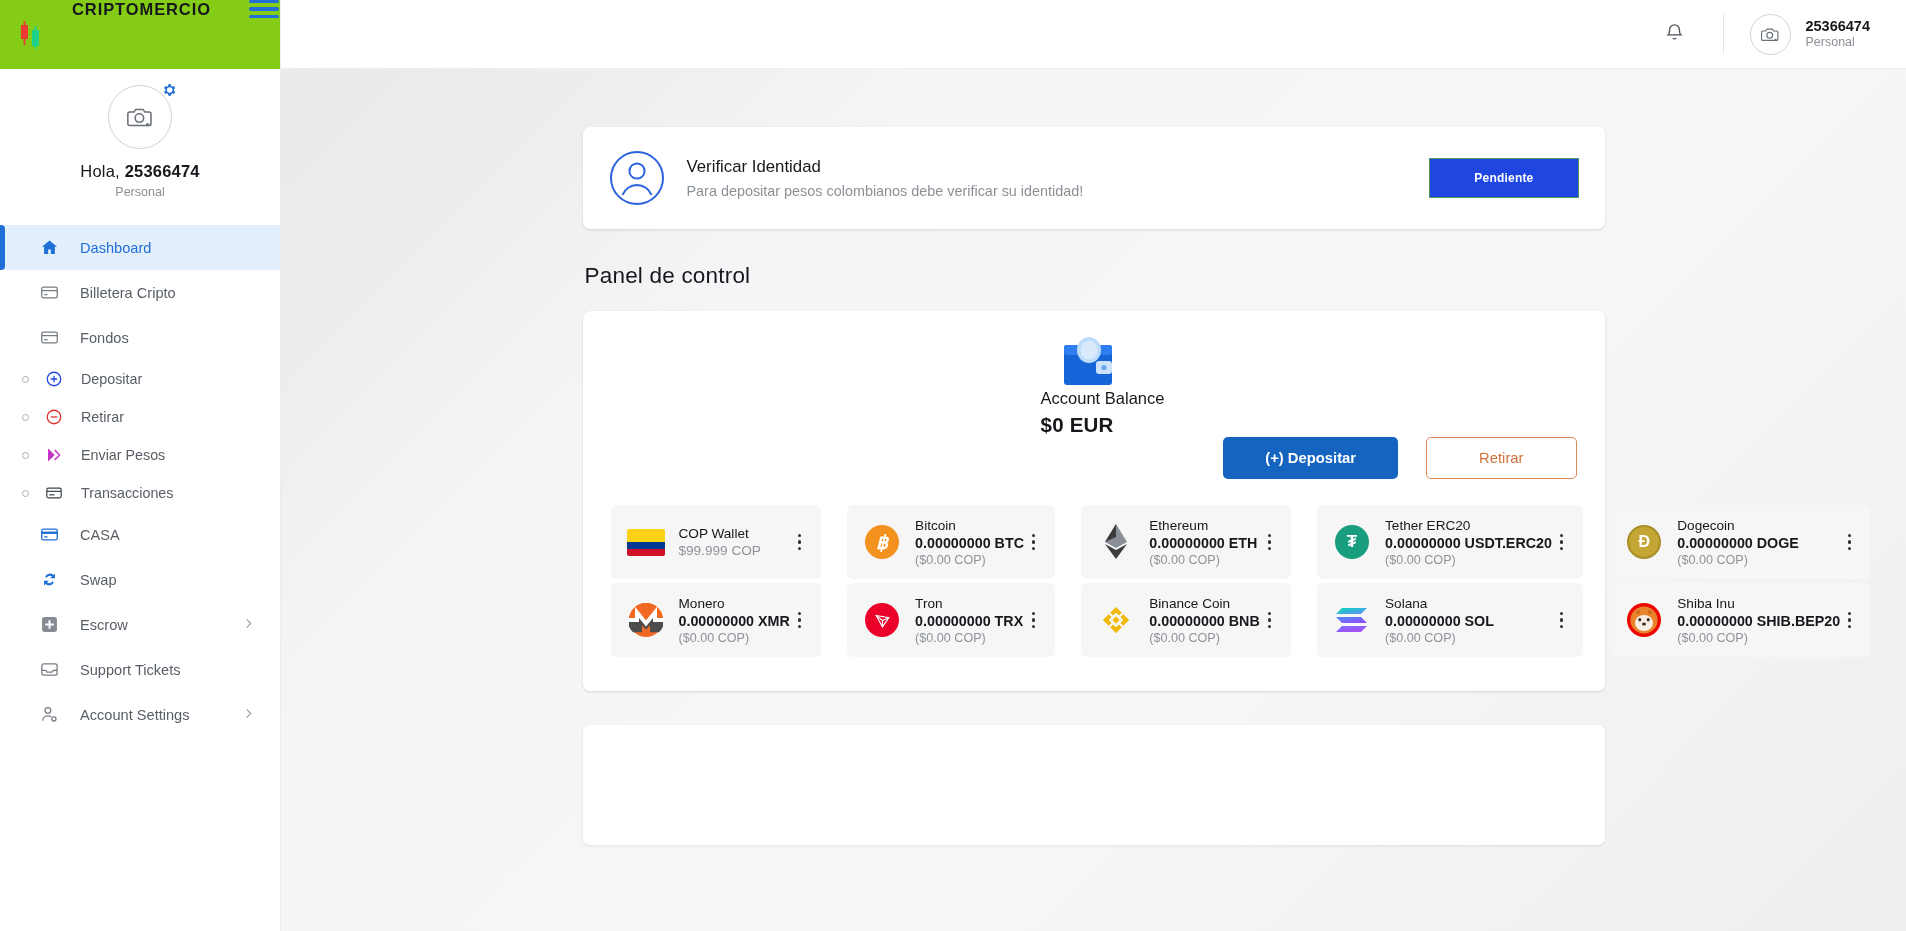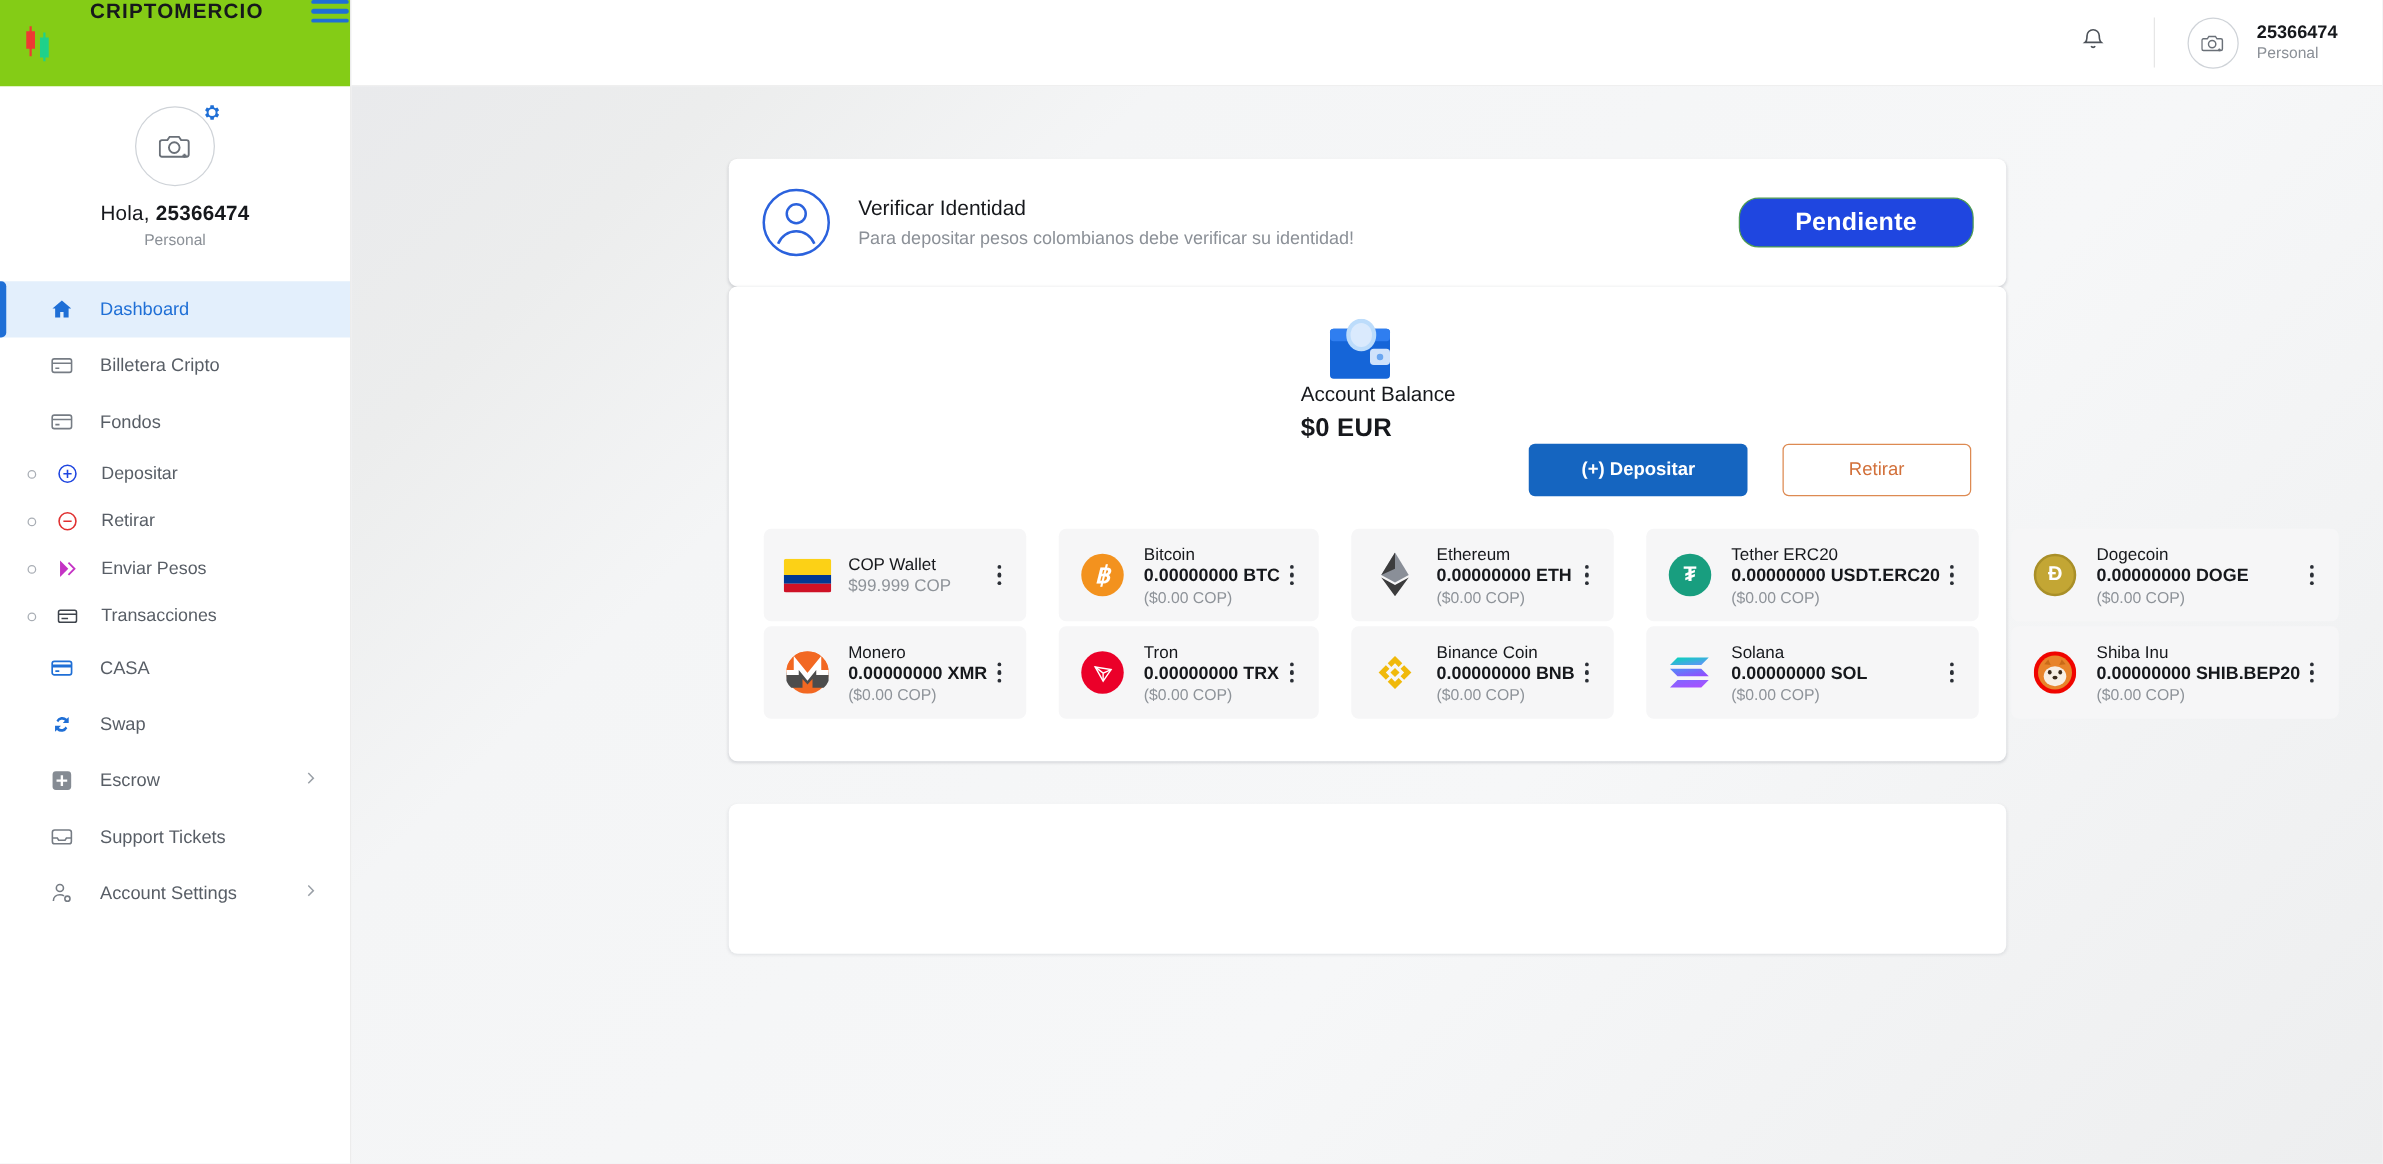--- a/index.html
+++ b/index.html
@@ -106,21 +106,21 @@
   
   .verify {
     display: flex; align-items: center; padding: 23px 26px; gap: 0;
   }
   .verify-ico { width: 56px; height: 56px; flex: none; color: #2b62dd; }
   .verify-text { margin-left: 22px; display: flex; flex-direction: column; gap: 6px; }
   .verify-title { font-size: 16.8px; color: #16181c; font-weight: 400; }
   .verify-sub { font-size: 14.4px; color: #8b9097; }
   .pendiente-btn {
     margin-left: auto; background: #1f46e0; color: #fff; border: 1px solid #4f9c52;
-    font-size: 20px; font-weight: 700; padding: 0 44px; height: 40px; border-radius: 16px;
+    font-size: 12px; font-weight: 700; padding: 0 44px; height: 40px; border-radius: 0;
     display:flex; align-items:center; justify-content:center; cursor: pointer;
     font-family: inherit; letter-spacing:.2px;
   }
 
   .page-title {
     font-size: 22.5px; color: #16181c; font-weight: 400;
     margin: 34px 0 22px 2px; letter-spacing: .2px;
   }
 
   
@@ -393,20 +393,21 @@
               <path d="M13.5 45a15.5 15.5 0 0 1 29 0"></path>
             </svg>
           </div>
           <div class="verify-text">
             <div class="verify-title">Verificar Identidad</div>
             <div class="verify-sub">Para depositar pesos colombianos debe verificar su identidad!</div>
           </div>
           <button class="pendiente-btn">Pendiente</button>
         </div>
 
+        <h1 class="page-title">Panel de control</h1>
 
         <div class="card balance-card">
           <div class="balance-head">
             <div class="wallet-ico">
               <svg width="62" height="52" viewBox="0 0 62 52">
                 <rect x="2" y="8" width="48" height="40" rx="3" fill="#1565d8"></rect>
                 <rect x="2" y="8" width="48" height="10" rx="3" fill="#2f7ef0"></rect>
                 <rect x="34" y="24" width="16" height="13" rx="3" fill="#cfe2fb"></rect>
                 <circle cx="42" cy="30.5" r="2.6" fill="#6aa6f0"></circle>
                 <ellipse cx="27" cy="13" rx="12" ry="13" fill="#bcdcfb"></ellipse>

